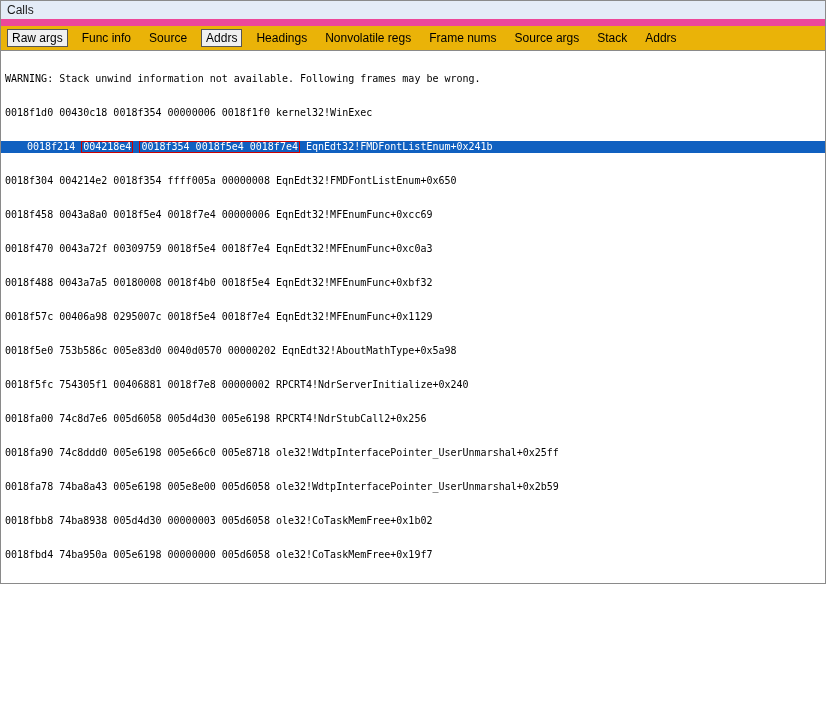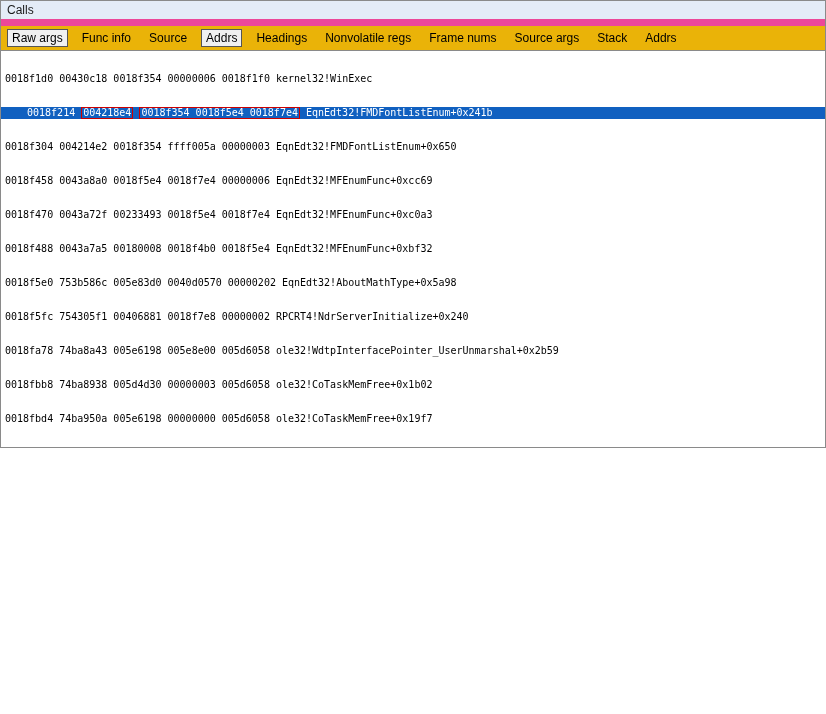--- a/index.html
+++ b/index.html
@@ -76,25 +76,29 @@
     <span class="tab active">Addrs</span>
     <span class="tab">Headings</span>
     <span class="tab">Nonvolatile regs</span>
     <span class="tab">Frame nums</span>
     <span class="tab">Source args</span>
     <span class="tab">Stack</span>
     <span class="tab">Addrs</span>
   </div>
 
   <div class="content">
+    <div class="line">WARNING: Stack unwind information not available. Following frames may be wrong.</div>
     <div class="line">0018f1d0 00430c18 0018f354 00000006 0018f1f0 kernel32!WinExec</div>
     <div class="line sel"><span> 0018f214 </span><span class="redbox-inline">004218e4</span> <span class="redbox-inline">0018f354 0018f5e4 0018f7e4</span><span> EqnEdt32!FMDFontListEnum+0x241b</span></div>
-    <div class="line">0018f304 004214e2 0018f354 ffff005a 00000003 EqnEdt32!FMDFontListEnum+0x650</div>
+    <div class="line">0018f304 004214e2 0018f354 ffff005a 00000008 EqnEdt32!FMDFontListEnum+0x650</div>
     <div class="line">0018f458 0043a8a0 0018f5e4 0018f7e4 00000006 EqnEdt32!MFEnumFunc+0xcc69</div>
-    <div class="line">0018f470 0043a72f 00233493 0018f5e4 0018f7e4 EqnEdt32!MFEnumFunc+0xc0a3</div>
+    <div class="line">0018f470 0043a72f 00309759 0018f5e4 0018f7e4 EqnEdt32!MFEnumFunc+0xc0a3</div>
     <div class="line">0018f488 0043a7a5 00180008 0018f4b0 0018f5e4 EqnEdt32!MFEnumFunc+0xbf32</div>
+    <div class="line">0018f57c 00406a98 0295007c 0018f5e4 0018f7e4 EqnEdt32!MFEnumFunc+0x1129</div>
     <div class="line">0018f5e0 753b586c 005e83d0 0040d0570 00000202 EqnEdt32!AboutMathType+0x5a98</div>
     <div class="line">0018f5fc 754305f1 00406881 0018f7e8 00000002 RPCRT4!NdrServerInitialize+0x240</div>
+    <div class="line">0018fa00 74c8d7e6 005d6058 005d4d30 005e6198 RPCRT4!NdrStubCall2+0x256</div>
+    <div class="line">0018fa90 74c8ddd0 005e6198 005e66c0 005e8718 ole32!WdtpInterfacePointer_UserUnmarshal+0x25ff</div>
     <div class="line">0018fa78 74ba8a43 005e6198 005e8e00 005d6058 ole32!WdtpInterfacePointer_UserUnmarshal+0x2b59</div>
     <div class="line">0018fbb8 74ba8938 005d4d30 00000003 005d6058 ole32!CoTaskMemFree+0x1b02</div>
     <div class="line">0018fbd4 74ba950a 005e6198 00000000 005d6058 ole32!CoTaskMemFree+0x19f7</div>
   </div>
 </div>
 
 </body></html>

